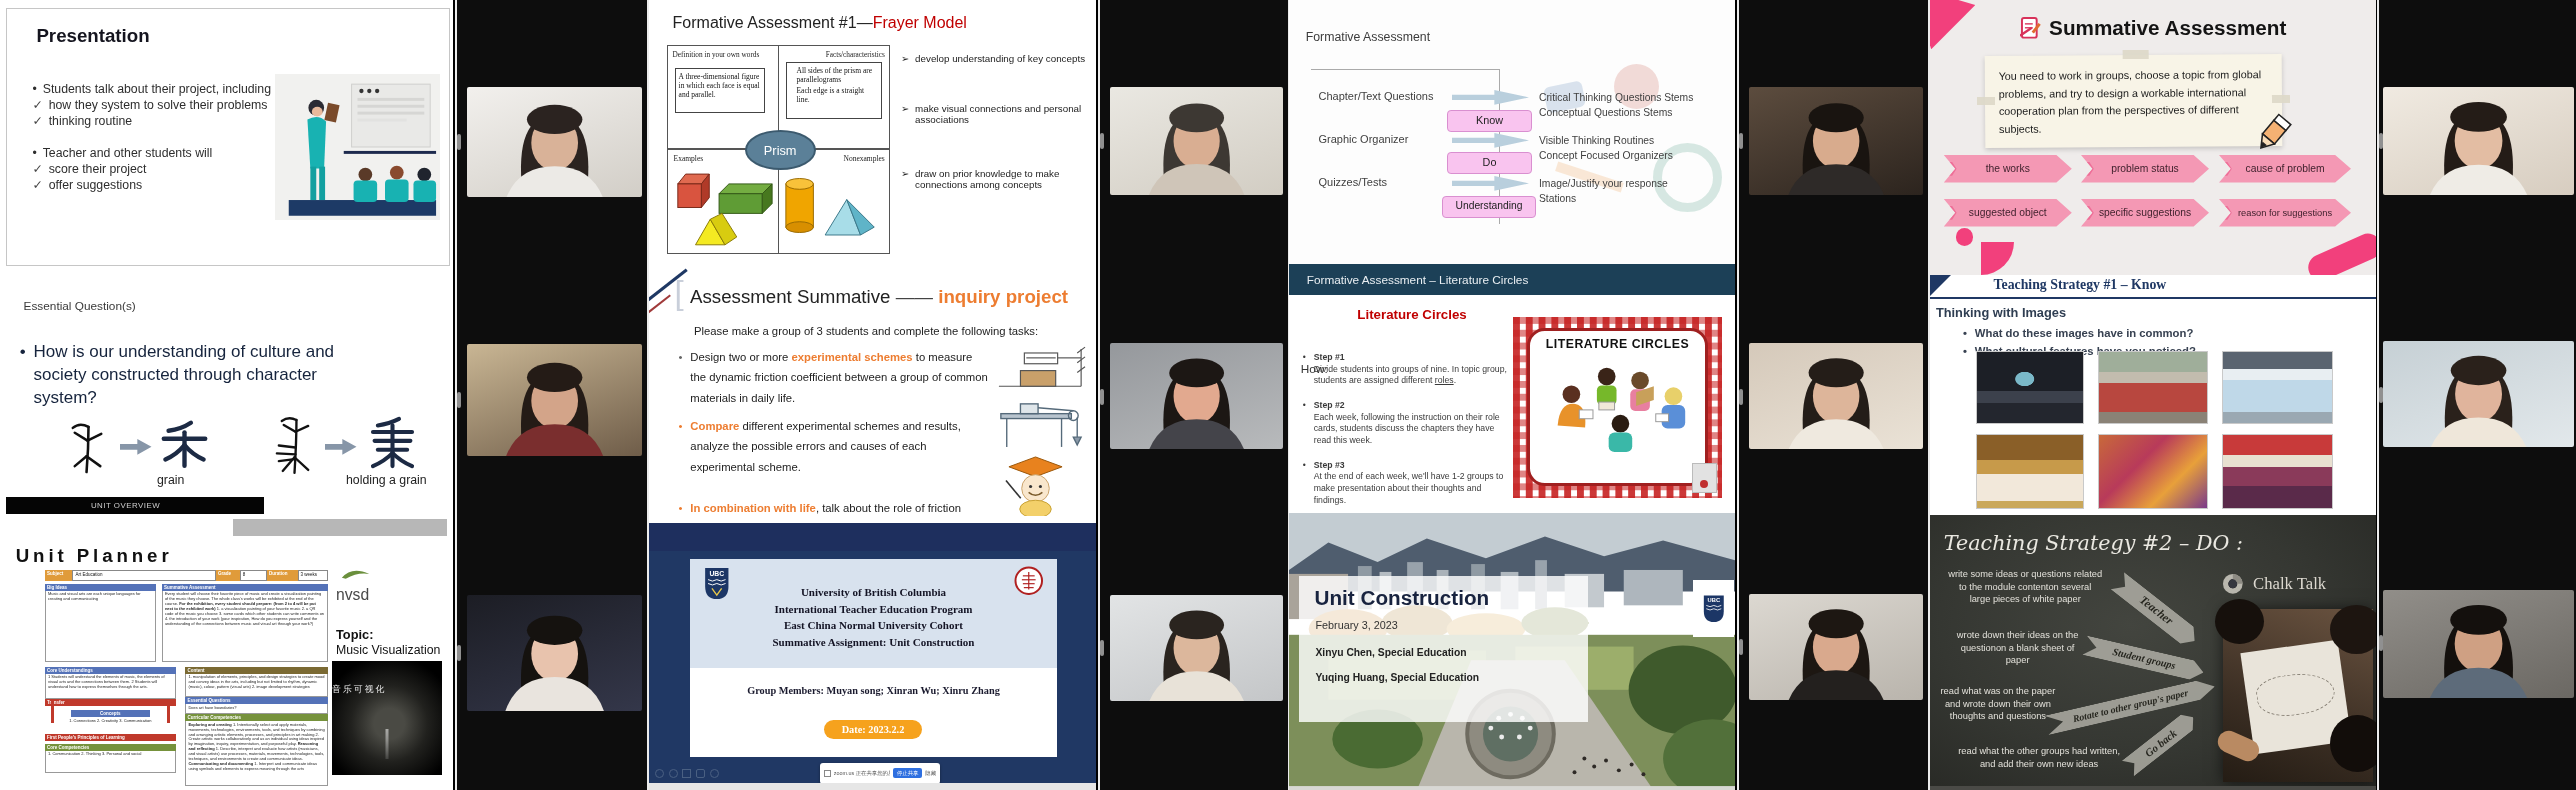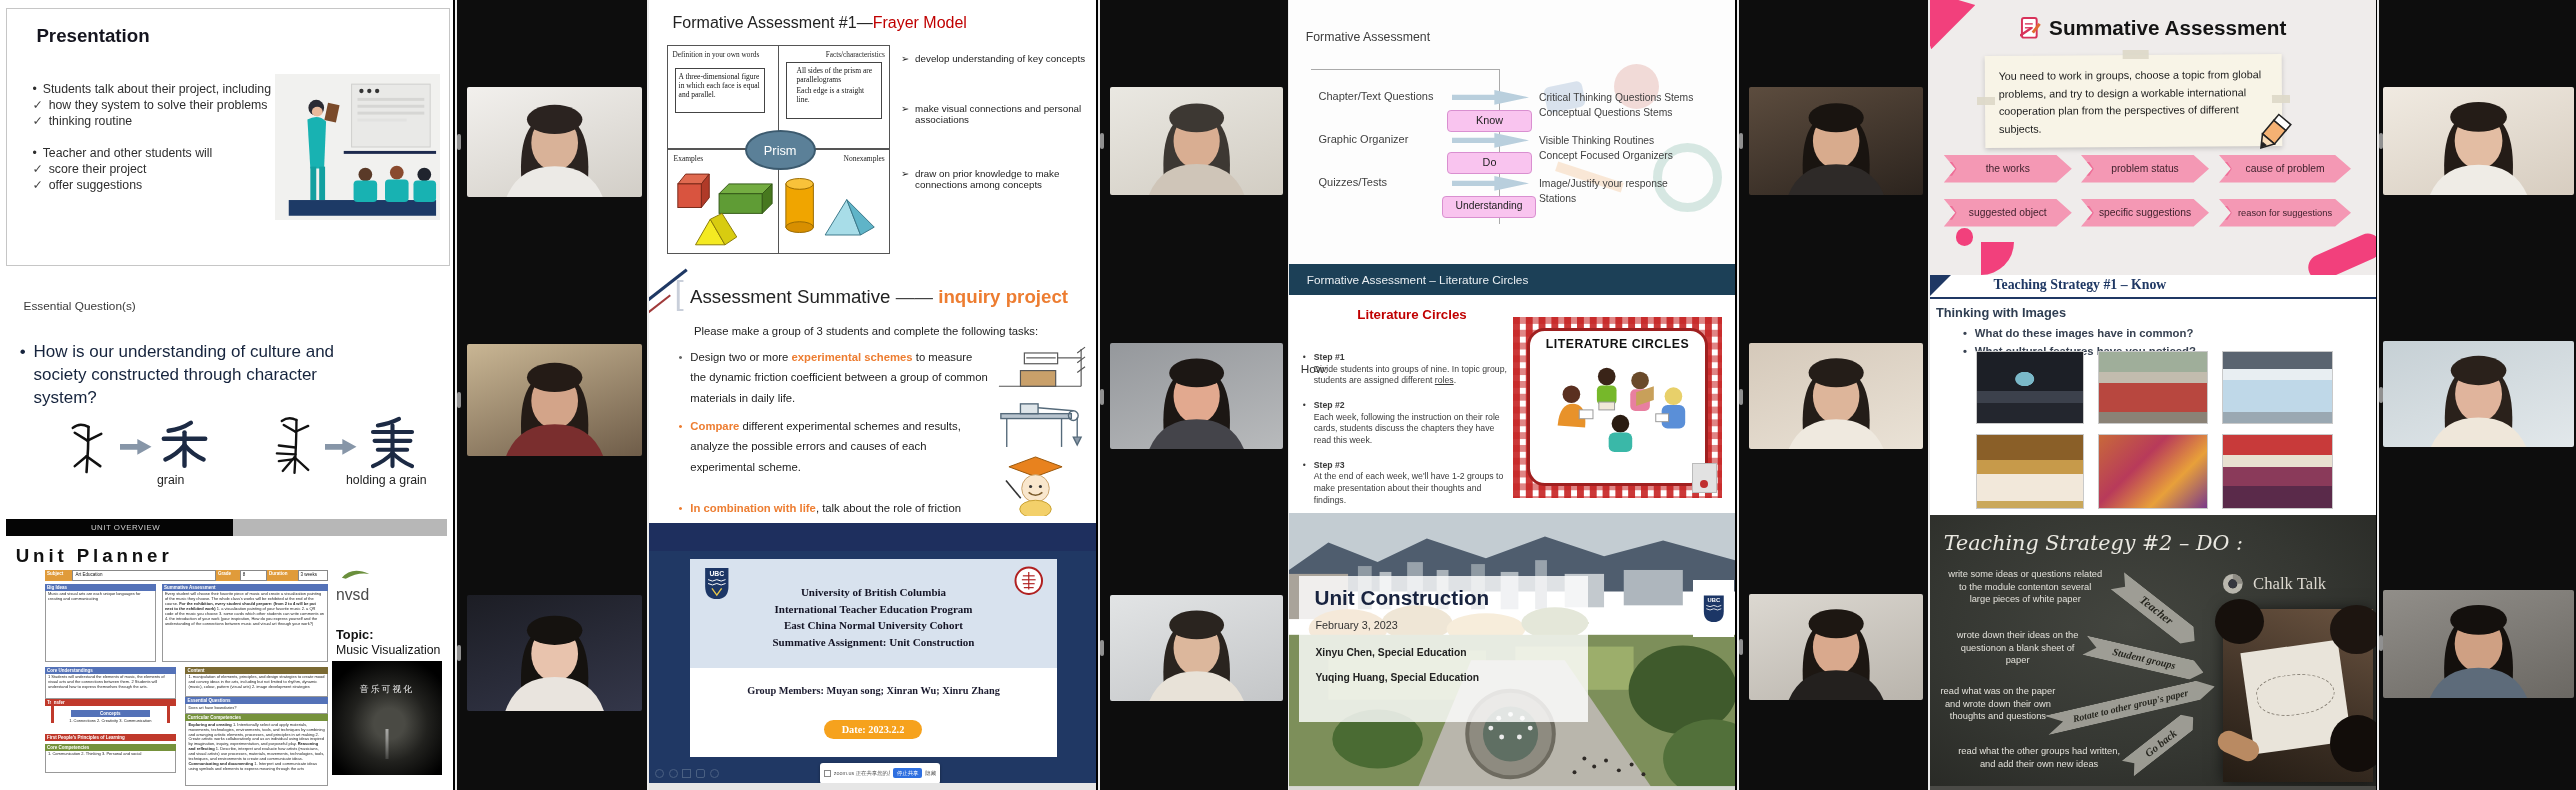--- a/index.html
+++ b/index.html
@@ -180,21 +180,21 @@
           <path d="M10,33 L54,33"></path>
             <path d="M14,44 L50,44"></path>
           <path d="M32,14 L32,64"></path>
           <path d="M32,48 Q22,58 8,64"></path>
             <path d="M32,48 Q42,58 56,64"></path>
         </g>
       </svg>
       <div class="abs" style="left:346px;top:207px;width:104px;font-size:12.3px;color:#222;">holding a grain</div>
     </div>
 
-    <div class="abs" style="left:5.9px;top:519px;width:227px;height:16.7px;background:#050505;">
+    <div class="abs" style="left:5.9px;top:497px;width:258px;height:16.7px;background:#050505;">
       <div class="abs" style="left:85px;top:3.9px;font-size:7.9px;color:#cfcfcf;letter-spacing:0.5px;">UNIT OVERVIEW</div>
     </div>
     <div class="abs" style="left:233px;top:519px;width:214px;height:16.7px;background:#b7b7b7;"></div>
 
     <div class="abs" style="left:0;top:537px;width:453px;height:254px;background:#fff;">
       <div class="abs" style="left:15.7px;top:7.9px;font-size:18.7px;font-weight:bold;letter-spacing:3.9px;color:#111;">Unit Planner</div>
 
       <div class="abs" style="left:45px;top:33px;width:283px;height:209px;">
         <div style="display:flex;height:10.8px;">
           <div class="pt-lab pt-box" style="width:27.5px;">Subject</div>
@@ -255,21 +255,21 @@
 
       <div class="abs" style="left:336px;top:33px;">
         <svg width="43" height="17.7" viewBox="0 0 44 18">
             <path d="M6,8 Q16,-4 34,4 Q22,2 10,9 Z" fill="#6a8f3c"></path>
           </svg>
         <div style="font-size:15.7px;color:#4a4a4a;margin-top:-5.9px;">nvsd</div>
       </div>
       <div class="abs" style="left:336px;top:90px;font-size:12.8px;font-weight:bold;color:#111;">Topic:</div>
       <div class="abs" style="left:336px;top:106px;font-size:12.3px;color:#111;">Music Visualization</div>
       <div class="abs" style="left:332px;top:124px;width:110px;height:114px;background:radial-gradient(circle at 52% 55%, #4a4a44 0 18%, #21211e 45%, #000 80%);">
-        <div style="position:absolute;left:0;right:0;top:21.6px;text-align:center;font-size:8.9px;color:#e8e8e8;letter-spacing:2px;">音乐可视化</div>
+        <div style="position:absolute;left:0;right:0;top:21.6px;font-size:8.9px;color:#e8e8e8;letter-spacing:2px;">音乐可视化</div>
         <div style="position:absolute;left:50%;top:60%;width:3px;height:29.5px;background:linear-gradient(#fff8,#fff2);transform:translateX(-50%);"></div>
       </div>
     </div>
   </div>
 
   <div class="strip" style="left:455px;width:194px;">
     <div class="cam c-a" style="top:87px;height:110px;">
       <svg viewBox="0 0 120 68">
           <path d="M38,64 Q32,12 60,10 Q88,12 82,64 Z" style="fill:var(--hair)"></path>
           <ellipse cx="60" cy="30" rx="16" ry="19" style="fill:var(--skin)"></ellipse>

